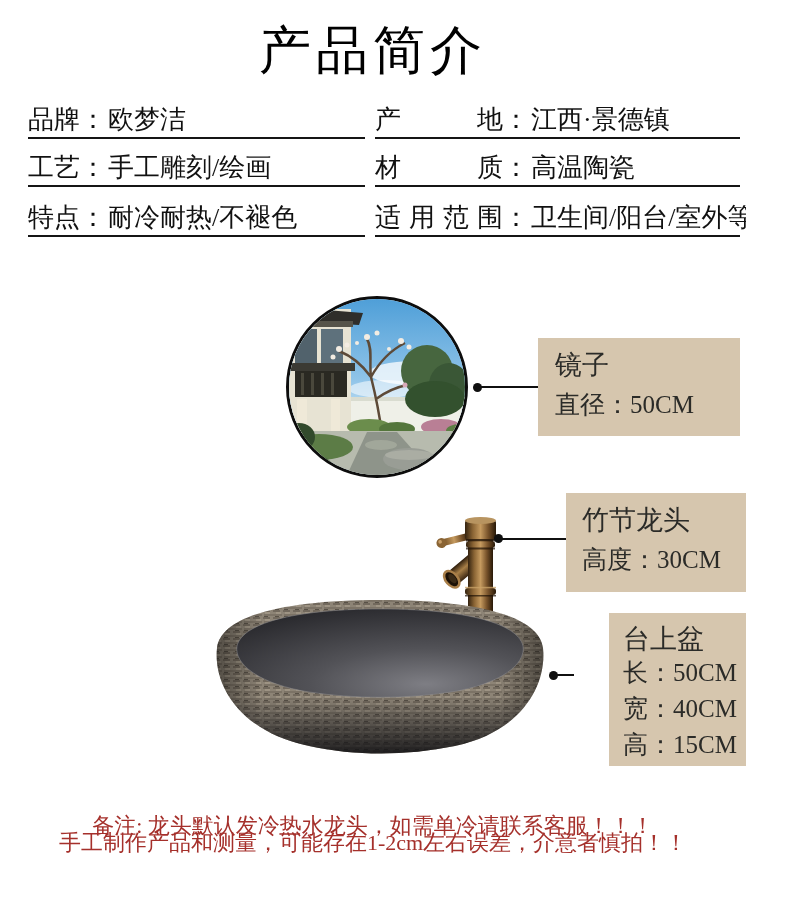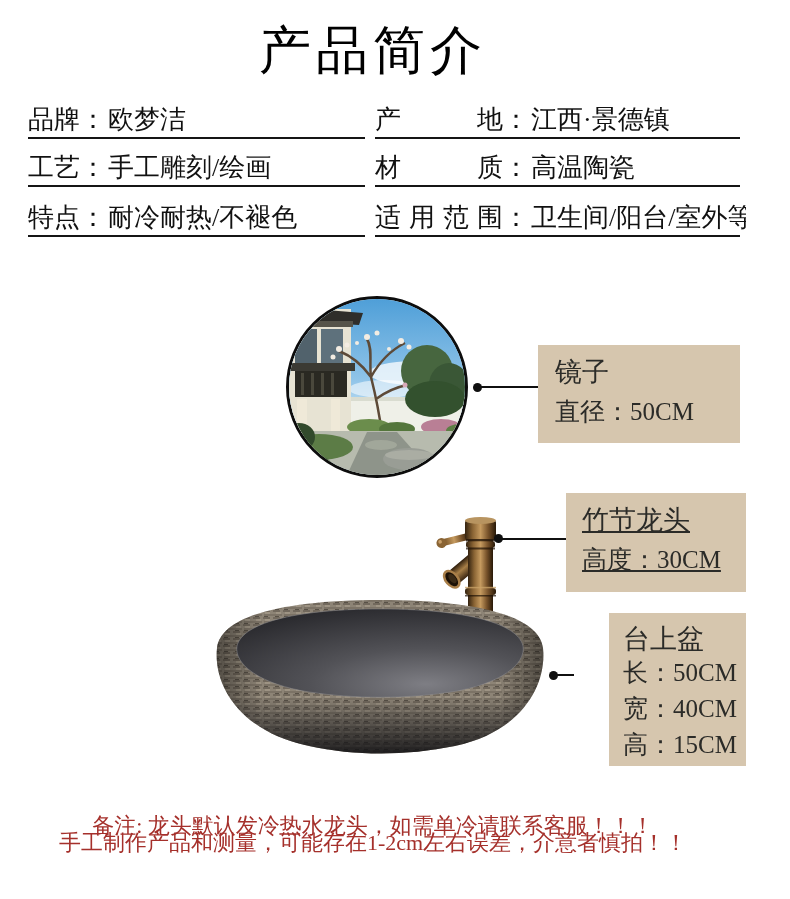--- a/index.html
+++ b/index.html
@@ -36,22 +36,22 @@
   .line-mirror{left:477px;top:386px;width:61px;}
   .dot-mirror{left:473px;top:383px;}
   .line-faucet{left:498px;top:538px;width:68px;}
   .dot-faucet{left:494px;top:534px;}
   .line-basin{left:553px;top:674px;width:21px;}
   .dot-basin{left:549px;top:671px;}
   
   .label-box{
     position:absolute;background:#d6c6ae;color:#2b2b28;box-sizing:border-box;z-index:2;
   }
-  .box-mirror{left:538px;top:345px;width:202px;height:98px;padding:11px 0 0 17px;}
-  .box-faucet{left:566px;top:493px;width:202px;height:99px;padding:11px 0 13px 16px;text-decoration:underline;}
+  .box-mirror{left:538px;top:338px;width:202px;height:98px;padding:11px 0 0 17px;}
+  .box-faucet{left:566px;top:493px;width:202px;height:99px;padding:11px 0 13px 16px;}
   .box-basin {left:574px;top:613px;width:195px;height:153px;padding:10px 0 0 14px;margin-left:35px;}
   .box-title{font-size:27px;line-height:32px;white-space:nowrap;}
   .dim-line{font-size:25px;line-height:36px;white-space:nowrap;}
   .box-mirror .dim-line,.box-faucet .dim-line{margin-top:6px;}
   
   .note{
     position:absolute;left:0;width:100%;text-align:center;color:#a5302b;
     font-size:22px;line-height:26px;white-space:nowrap;
   }
   .note1{top:813px;} .note2{top:830px;}

